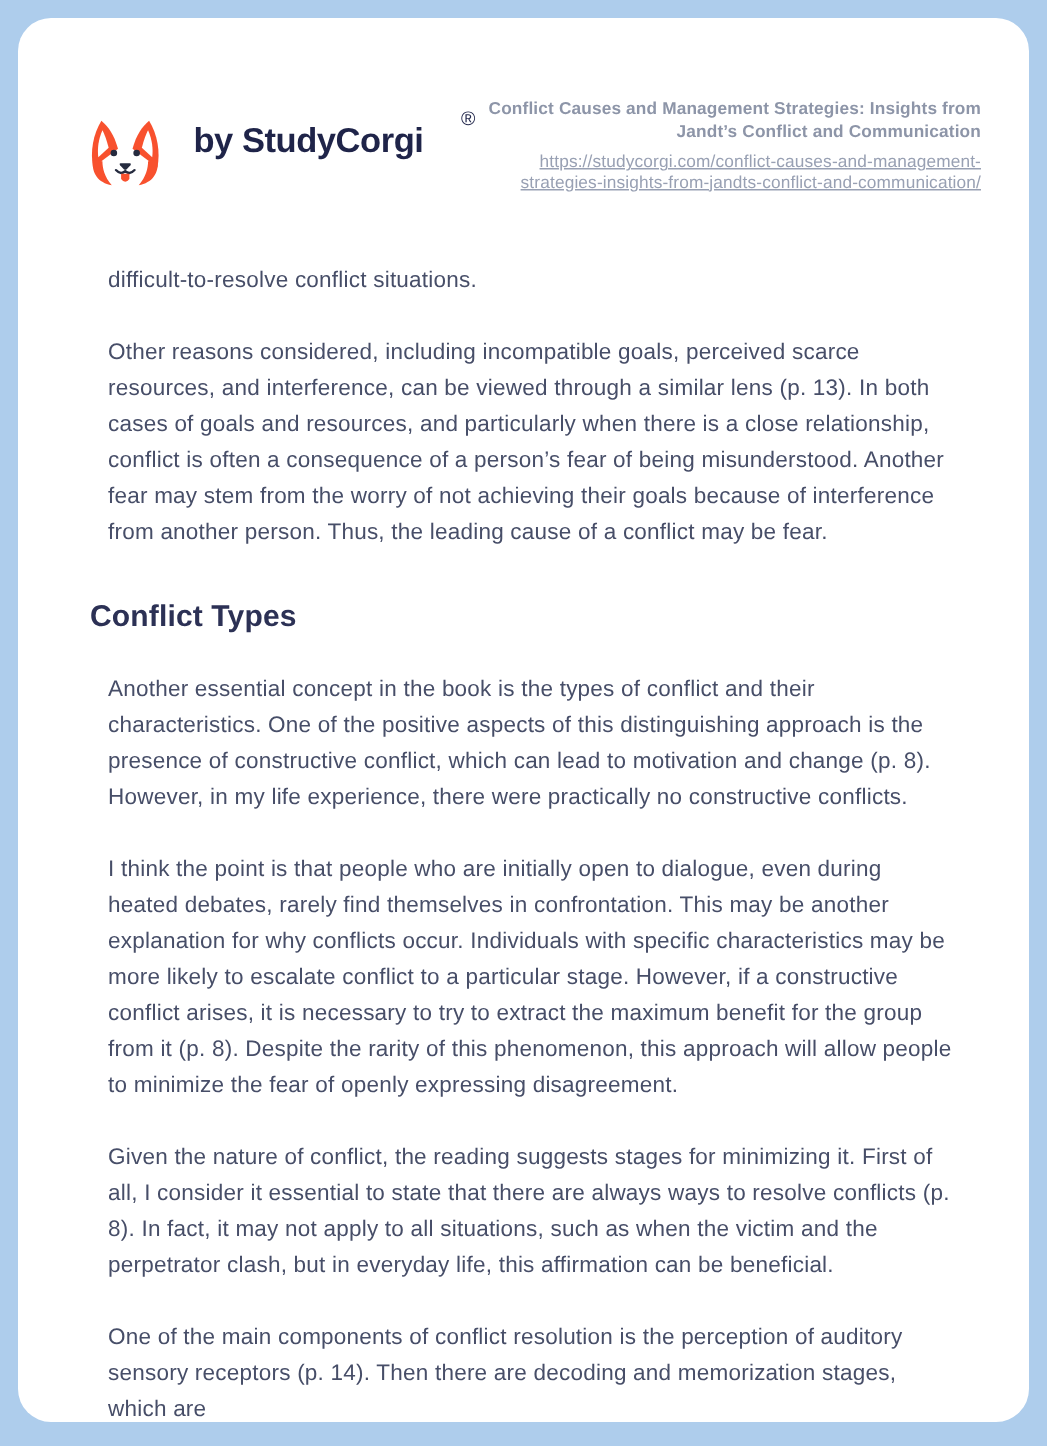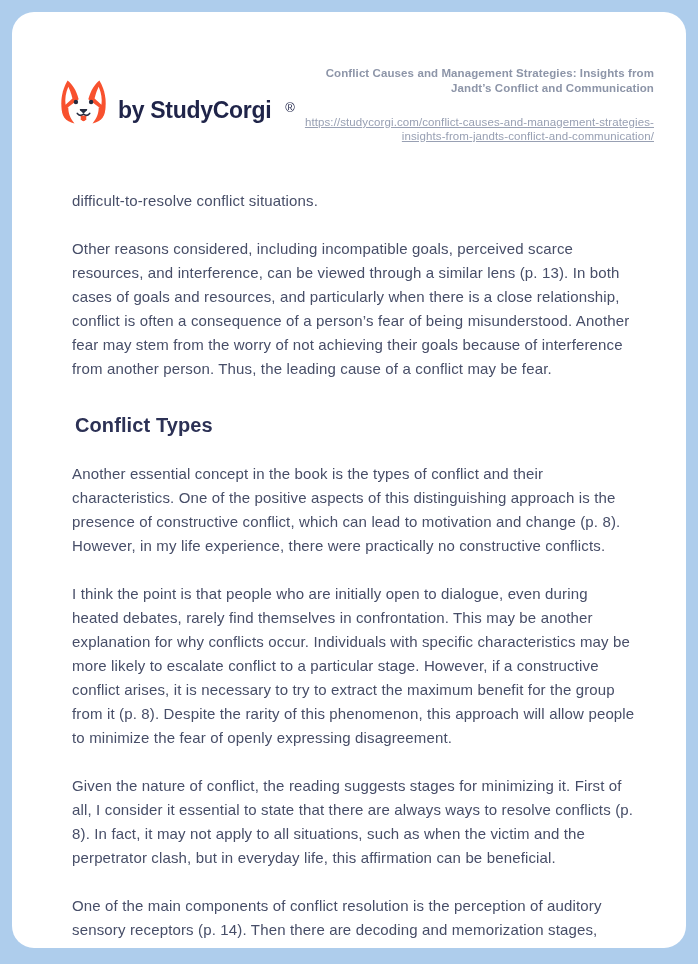--- a/index.html
+++ b/index.html
@@ -29,22 +29,22 @@
     box-sizing: border-box;
   }
   .doc-header {
     display: flex;
     justify-content: space-between;
     align-items: flex-start;
     padding: 52px 32px 0 48px;
   }
   .brand {
     display: flex;
-    align-items: flex-end;
-    gap: 11px;
+    align-items: flex-start;
+    gap: 22px;
     margin-top: 16px;
     white-space: nowrap;
   }
   .brand-name {
     font-size: 23px;
     font-weight: 700;
     letter-spacing: -0.3px;
     color: #1f2449;
   }
   .brand-reg {
@@ -59,21 +59,21 @@
   .doc-meta {
     width: 352px;
     text-align: right;
   }
   .doc-meta-title {
     font-size: 11.5px;
     font-weight: 700;
     line-height: 14.5px;
     color: #8d95a8;
     letter-spacing: 0.1px;
-    margin: 2px 0 21px 0;
+    margin: 2px 0 7px 0;
   }
   .doc-meta-url {
     font-size: 11.5px;
     font-weight: 400;
     line-height: 13.5px;
     color: #98a0b3;
     letter-spacing: 0.1px;
     word-break: break-word;
     text-decoration: underline;
   }
@@ -87,21 +87,21 @@
     letter-spacing: 0.15px;
     color: #474e68;
     margin: 24px 12px;
   }
   .article h2 {
     font-size: 20px;
     line-height: 26px;
     font-weight: 700;
     color: #2c3155;
     letter-spacing: 0.1px;
-    margin: 31px 0 17px 15px;
+    margin: 31px 0 17px 0;
   }
   .corgi-svg { display: block; }
 </style>
 </head>
 <body>
 
 <div class="page-bg">
   <div class="doc-card">
 
     <div class="doc-header">

